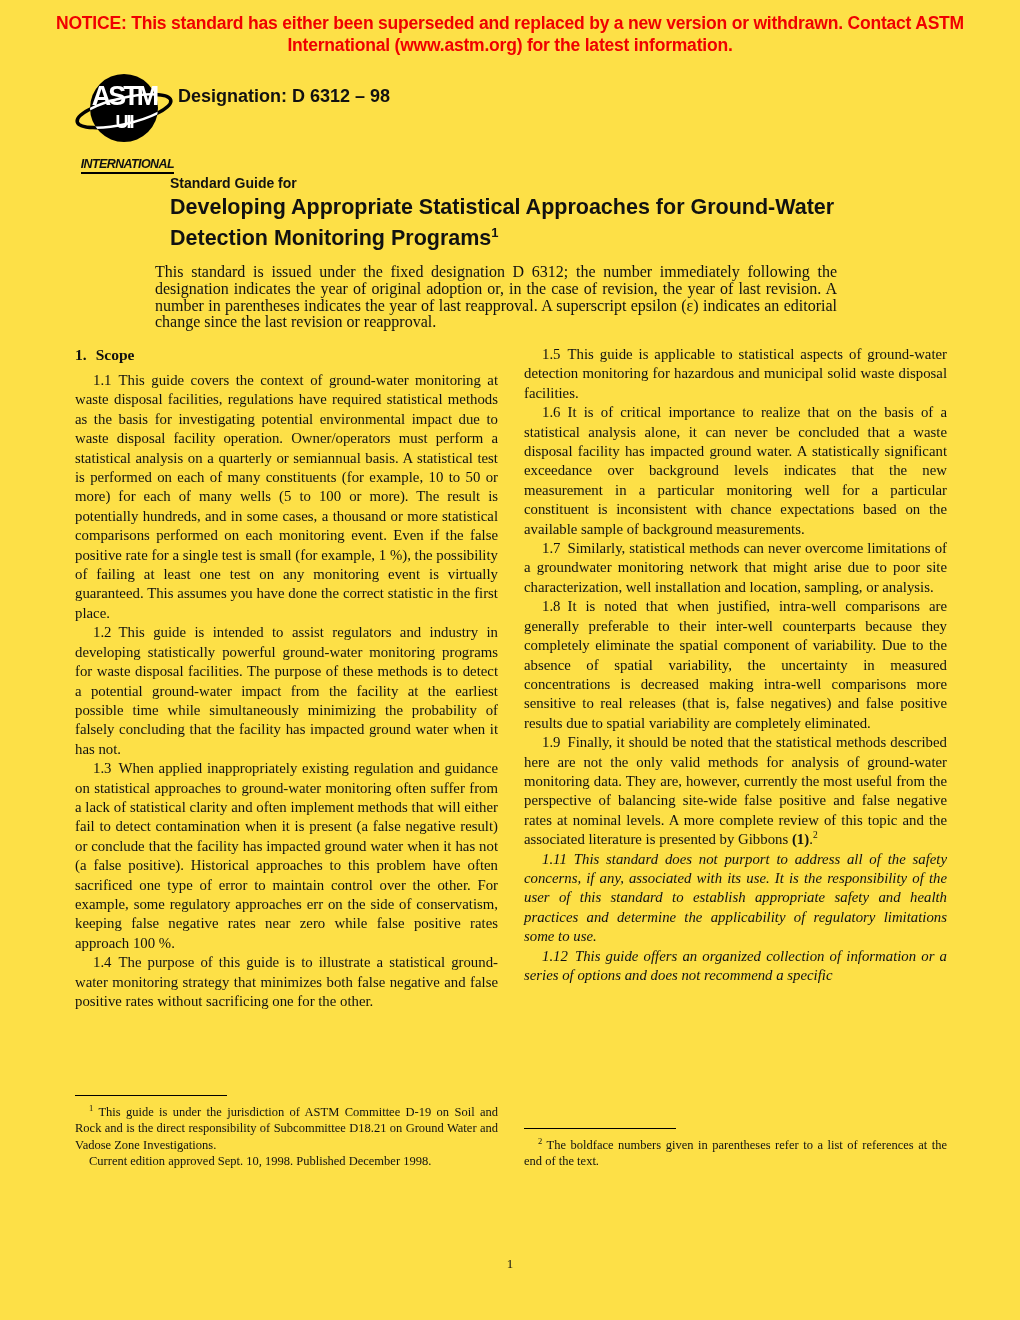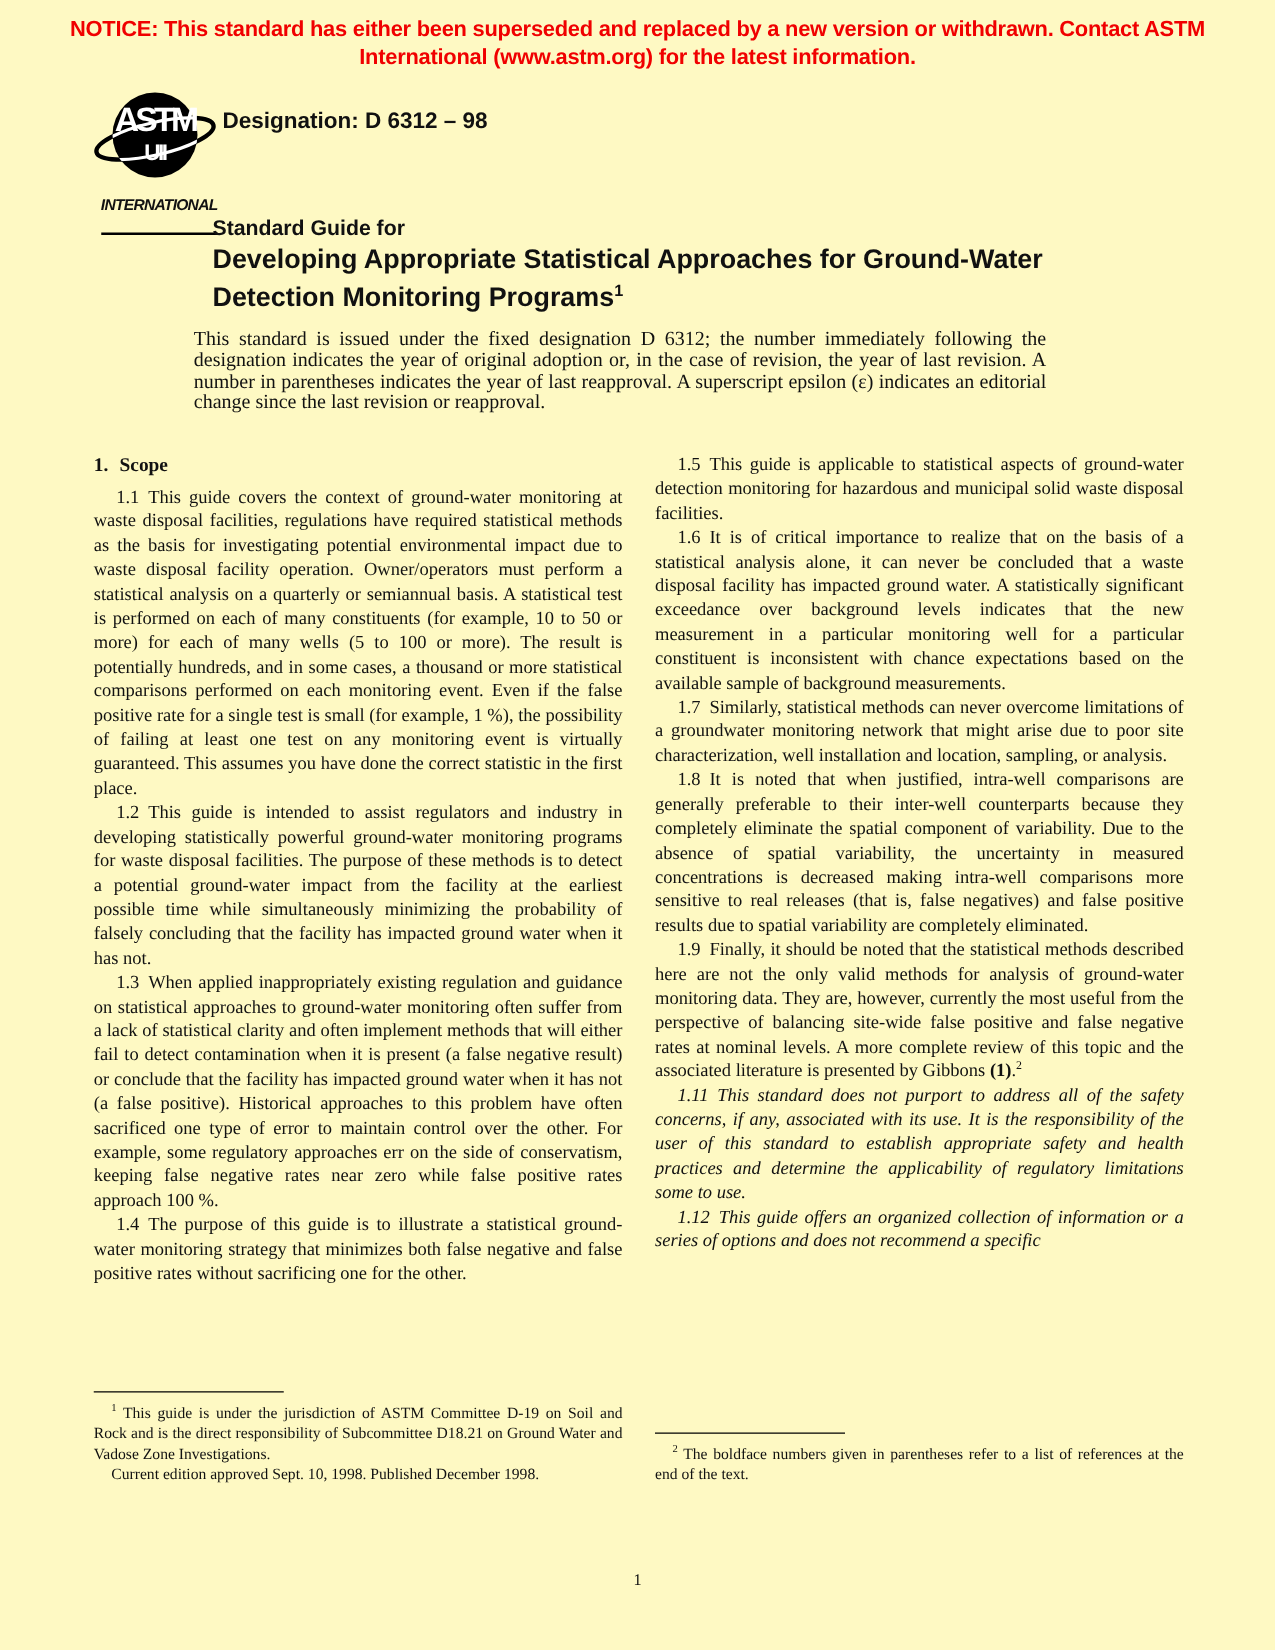--- a/index.html
+++ b/index.html
@@ -1,19 +1,19 @@
 <!DOCTYPE html>
 <html><head>
 <meta charset="utf-8">
 <style>
   html,body { margin:0; padding:0; background:#ffffff; }
   .page {
     position:relative;
     width:1020px; height:1320px;
-    background:#fef9c3;
+    background:#fde047;
     font-family:"Liberation Serif", serif;
     color:#111;
     overflow:hidden;
   }
 
   
   .notice {
     position:absolute; top:12px; left:50px; width:920px;
     text-align:center;
     color:#f00000;
@@ -23,53 +23,53 @@
     letter-spacing:-0.2px;
   }
 
   
   .logo-wrap { position:absolute; top:70px; left:70px; width:104px; text-align:right; }
   .logo-intl {
     font-family:"Liberation Sans", sans-serif;
     font-weight:bold; font-style:italic;
     font-size:12.5px; letter-spacing:-0.6px;
     border-bottom:2px solid #000;
-    padding-bottom:15px;
+    padding-bottom:1px;
     display:inline-block;
     margin-top:-4px;
   }
   .designation {
     position:absolute; top:86px; left:178px;
     font-family:"Liberation Sans", sans-serif;
     font-weight:bold; font-size:18px;
   }
 
   
   .title-block { position:absolute; top:172px; left:170px; width:700px; }
   .title-line1 {
     font-family:"Liberation Sans", sans-serif;
-    font-weight:bold; font-size:17px; line-height:22px;
+    font-weight:bold; font-size:14px; line-height:22px;
   }
   .title-line2 {
     font-family:"Liberation Sans", sans-serif;
     font-weight:bold; font-size:21.5px; line-height:26px;
     width:685px;
   }
   .title-line2 sup { font-size:13px; }
 
   
   .preamble {
     position:absolute; top:264px; left:155px; width:682px;
     font-size:16px; line-height:16.8px;
     text-align:justify;
   }
 
   
   .columns {
-    position:absolute; top:363px; left:75px; width:872px; height:825px;
+    position:absolute; top:345px; left:75px; width:872px; height:825px;
     display:flex; gap:26px;
   }
   .col { width:423px; display:flex; flex-direction:column; }
   .scope-heading {
     font-weight:bold; font-size:15.5px; line-height:19px;
     margin:0 0 7px 0;
   }
   .scope-heading .hnum { margin-right:9px; }
   .body-para {
     margin:0;

